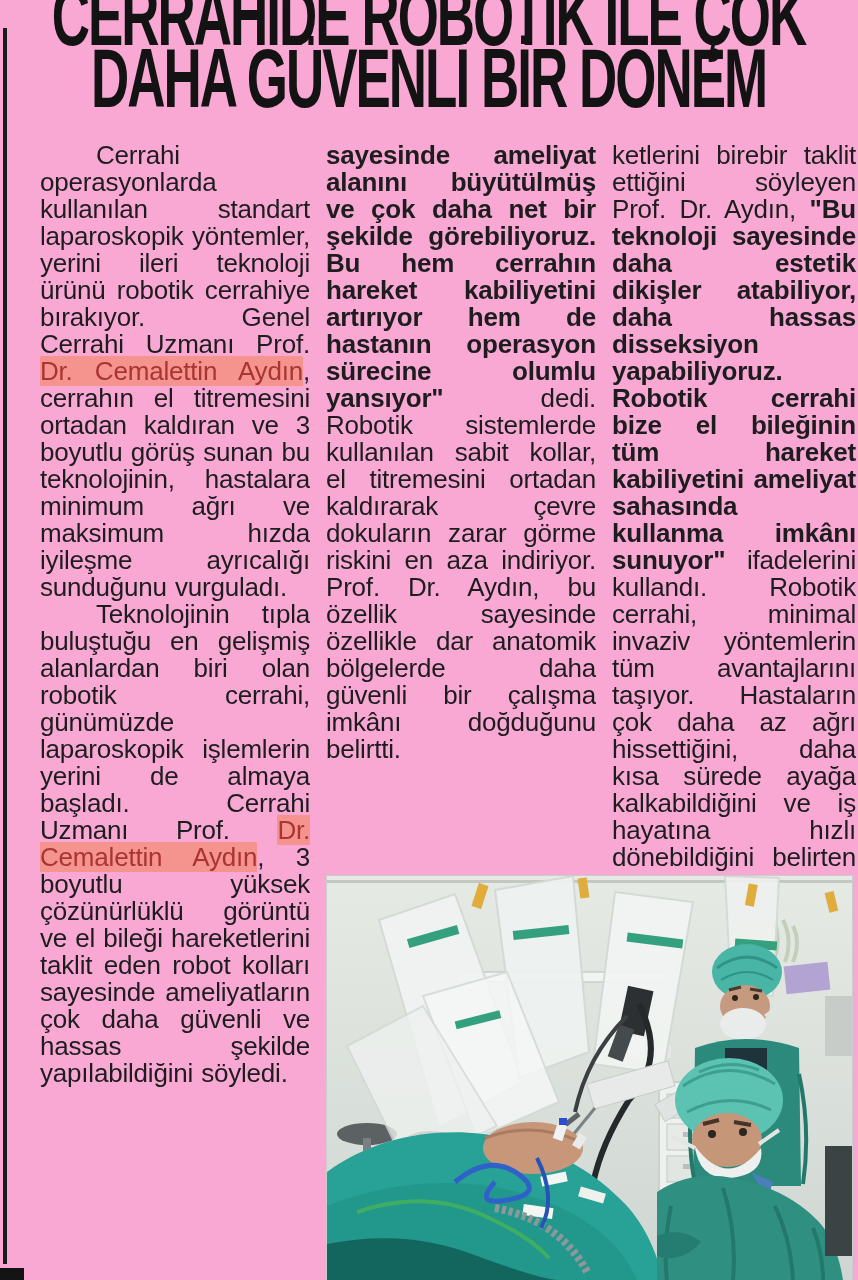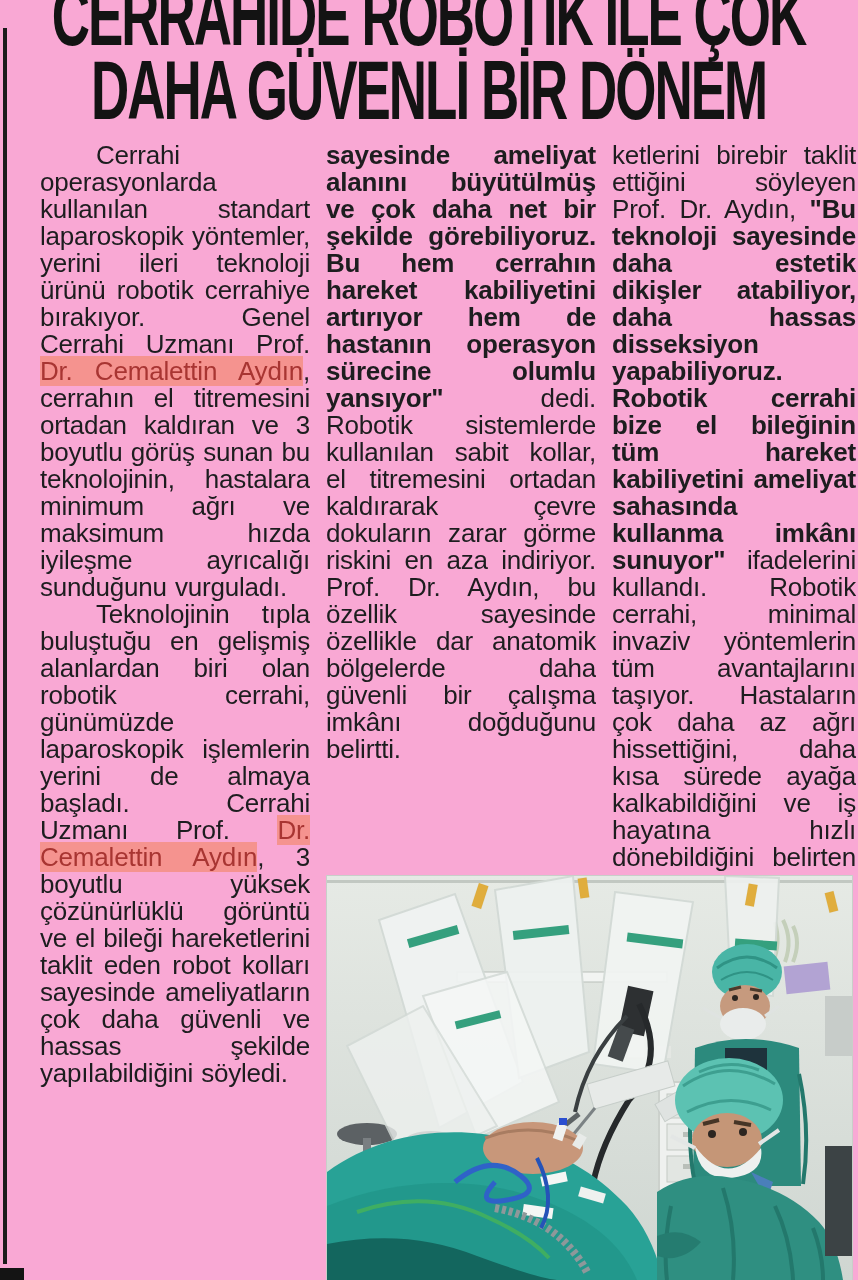--- a/index.html
+++ b/index.html
@@ -8,21 +8,21 @@
 
   
   .left-rule{position:absolute; left:3px; top:28px; width:4px; height:1236px; background:#1b1b1b;}
   .corner-mark{position:absolute; left:0; top:1268px; width:24px; height:12px; background:#141414;}
 
   
   .hline{position:absolute; left:0; width:100%; text-align:center; white-space:nowrap; color:#131313;}
   .hline > span{display:inline-block; transform-origin:center top; transform:scale(0.98,1.55);
     font-weight:900; font-size:54px; line-height:1; letter-spacing:-2px;}
   .hline1{top:-26px;}
-  .hline2{top:48px;}
+  .hline2{top:36px;}
 
   
   .col{position:absolute; top:142px; overflow:hidden;}
   .col0{left:40px;  width:270px; height:1125px;}
   .col1{left:326px; width:270px; height:730px;}
   .col2{left:612px; width:244px; height:730px;}
 
   .para{margin:0; text-align:justify; font-size:26px; line-height:27px; color:#1d1d1f; letter-spacing:-0.2px; word-spacing:1px;}
   .para.indent{text-indent:56px;}
   .seg-normal{font-weight:normal;}

